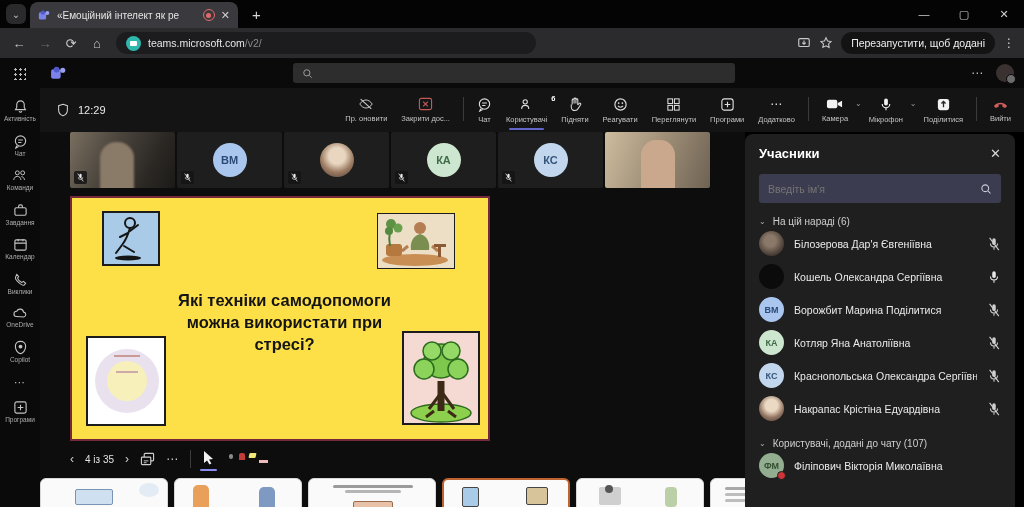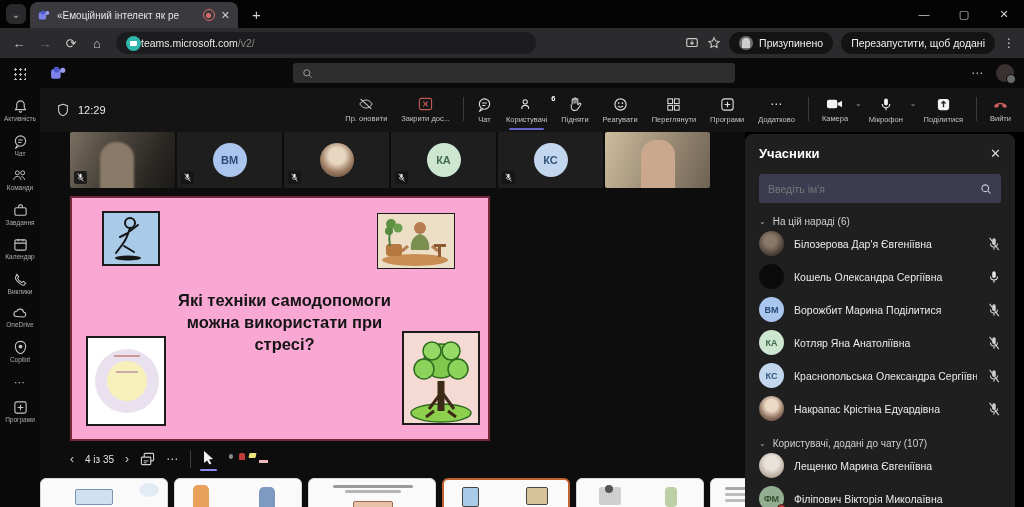--- a/index.html
+++ b/index.html
@@ -17,21 +17,21 @@
   .rec { width:12px; height:12px; border-radius:50%; border:1.5px solid #e06a6a; display:flex; align-items:center; justify-content:center; }
   .rec::after { content:""; width:5px; height:5px; border-radius:50%; background:#e06a6a; }
   .tab-close { color:#cfcfcf; font-size:11px; }
   .newtab { color:#d6d6d6; font-size:15px; margin-left:14px; }
   .wincontrols { margin-left:auto; display:flex; align-items:center; gap:0; }
   .winbtn { width:40px; height:26px; color:#d0d0d0; font-size:11px; display:flex; align-items:center; justify-content:center; }
 
   #addrbar { position:absolute; left:0; top:28px; width:1024px; height:30px; background:#2b2b2e; display:flex; align-items:center; }
   .navico { color:#c9c9c9; font-size:13px; width:26px; text-align:center; }
   .navico.dim { color:#6d6d6d; }
-  .urlpill { height:22px; width:420px; margin-left:6px; background:#1c1c1f; border-radius:11px; display:flex; align-items:center; padding:0 10px; }
+  .urlpill { height:22px; width:420px; margin-left:6px; background:#1c1c1f; border-radius:11px; display:flex; align-items:center; padding:0 10px; gap:7px; }
   .meetdot { width:15px; height:15px; border-radius:50%; background:#2fb6ad; display:flex; align-items:center; justify-content:center; }
   .meetdot::after { content:""; width:7px; height:5px; background:#fff; border-radius:1px; }
   .url { color:#e6e6e6; font-size:10.5px; }
   .url span { color:#8a8a8a; }
   .addr-right { margin-left:auto; display:flex; align-items:center; gap:8px; padding-right:8px; }
   .pill { height:22px; background:#131313; border-radius:11px; display:flex; align-items:center; gap:6px; padding:0 10px; color:#efefef; font-size:10.5px; white-space:nowrap; }
   .mini-avatar { width:14px; height:14px; border-radius:50%; background:#6e6e6e; position:relative; overflow:hidden; }
   .mini-avatar::after { content:""; position:absolute; left:3px; top:2px; width:8px; height:10px; border-radius:4px 4px 0 0; background:#cfcfcf; }
   .kebab { color:#d0d0d0; font-size:12px; letter-spacing:1px; }
 
@@ -78,21 +78,21 @@
     display:flex; align-items:center; justify-content:center; }
   .cam1 { background:linear-gradient(115deg,#7a6f60 0%,#4a443c 40%,#2b2824 75%,#1c1a18 100%); }
   .cam1::before { content:""; position:absolute; left:30px; top:10px; width:34px; height:60px; border-radius:16px 16px 0 0; background:#8a7a68; filter:blur(1px); }
   .cam6 { background:linear-gradient(110deg,#cdbc9e 0%,#a3937b 45%,#6e6253 100%); }
   .cam6::before { content:""; position:absolute; left:36px; top:8px; width:34px; height:60px; border-radius:15px 15px 0 0; background:#caa88e; }
   .photocirc { background:radial-gradient(circle at 50% 38%,#e8d6c0 0 30%,#9c7b62 60%,#4a3a30 100%); }
   .ini-bm { background:#aac6ef; color:#2b4a78; }
   .ini-ka { background:#cde6cf; color:#3f6b46; }
   .ini-kc { background:#c2d6ee; color:#33557c; }
 
-  .slide { position:absolute; left:30px; top:64px; width:420px; height:245px; background:#f9a8d4; border:2px solid #76293b; }
+  .slide { position:absolute; left:30px; top:64px; width:420px; height:245px; background:#fde047; border:2px solid #76293b; }
   .slide-title { position:absolute; left:90px; top:92px; width:245px; text-align:center; color:#141414;
     font-size:16.5px; font-weight:bold; line-height:1.32; }
   .simg { position:absolute; border:2px solid #1c1c1c; }
   .simg1 { left:30px; top:13px; width:58px; height:55px; background:#a9cbe8; }
   .simg2 { left:305px; top:15px; width:78px; height:56px; background:#ecdfc6; border-width:1px; }
   .simg3 { left:14px; top:138px; width:80px; height:90px; background:#ffffff; }
   .simg3 .oc { position:absolute; left:7px; top:11px; width:64px; height:64px; border-radius:50%; background:#e9e1ee; }
   .simg3 .icirc { position:absolute; left:19px; top:23px; width:40px; height:40px; border-radius:50%; background:#f8f0ba; }
   .simg3 .t1 { position:absolute; left:26px; top:17px; width:26px; height:2px; background:#c99; }
   .simg3 .t2 { position:absolute; left:28px; top:33px; width:22px; height:2px; background:#caa; }
@@ -172,24 +172,20 @@
   </div>
   <div class="addr-right">
     <svg width="14" height="14" viewBox="0 0 16 16">
         <rect x="2" y="3" width="12" height="9" rx="1.5" fill="none" stroke="#c9c9c9" stroke-width="1.3"></rect>
         <path d="M8 5v4M6 7.6 8 9.5 10 7.6" stroke="#c9c9c9" stroke-width="1.3" fill="none"></path>
       </svg>
     <svg width="14" height="14" viewBox="0 0 16 16">
         <path d="M8 2l1.8 3.7 4 .6-2.9 2.8.7 4L8 11.2 4.4 13l.7-4L2.2 6.3l4-.6z" fill="none" stroke="#c9c9c9" stroke-width="1.2"></path>
       </svg>
     <div class="pill">
-      <span class="mini-avatar"></span>
-      <span>Призупинено</span>
-    </div>
-    <div class="pill">
       <span>Перезапустити, щоб додані</span>
     </div>
     <div class="kebab">⋮</div>
   </div>
 </div>
 
 <div id="theader">
   <div class="waffle"></div>
   <svg class="tlogo" width="17" height="17" viewBox="0 0 16 16">
       <rect x="1" y="4" width="9" height="9" rx="2" fill="#7b83eb"></rect>
@@ -619,20 +615,16 @@
         <line x1="2" y1="1" x2="12.5" y2="15" stroke="#cfcfcf" stroke-width="1.3"></line>
       </svg>
   </div>
 
   <div class="p-section">
     <span class="cv">⌄</span>
     <span>Користувачі, додані до чату (107)</span>
   </div>
 
   <div class="prow">
-    <span class="pav av-photo3"></span>
-    <span class="pname">Лещенко Марина Євгеніївна</span>
-  </div>
-  <div class="prow">
     <span class="pav av-fm">ФМ<span class="busy-dot"></span></span>
     <span class="pname">Філіпович Вікторія Миколаївна</span>
   </div>
 </div>
 
 </body></html>

